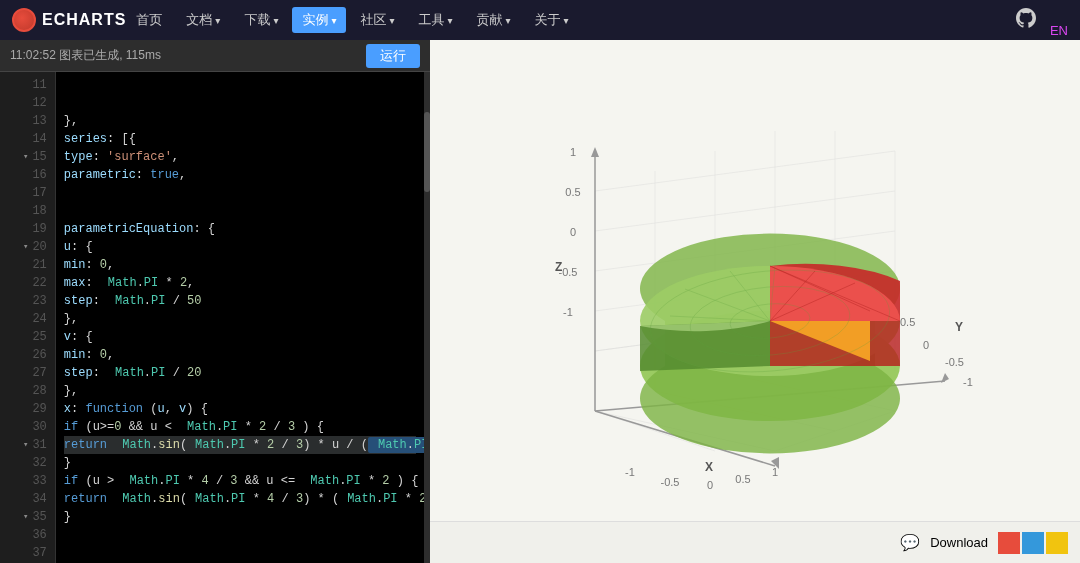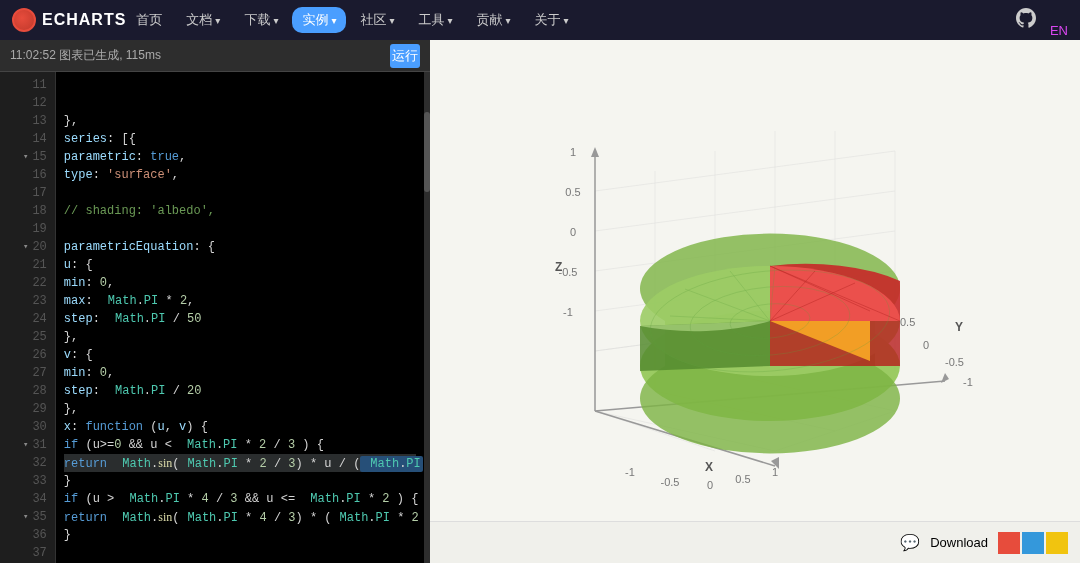--- a/index.html
+++ b/index.html
@@ -42,21 +42,21 @@
       padding: 4px 10px;
       cursor: pointer;
       border-radius: 3px;
       display: flex;
       align-items: center;
       gap: 3px;
     }
     .nav-item.active {
       background: #4a9eff;
       color: #fff;
-      border-radius: 10px;
+      border-radius: 3px;
     }
     .nav-item .arrow { font-size: 10px; }
     .nav-right {
       display: flex;
       align-items: center;
       gap: 14px;
     }
     .nav-github {
       color: #ccc;
       font-size: 18px;
@@ -94,21 +94,21 @@
     }
     .editor-status {
       color: #aaa;
       font-size: 12px;
       flex: 1;
     }
     .run-btn {
       background: #4a9eff;
       color: #fff;
       border: none;
-      padding: 3px 2px;
+      padding: 3px 14px;
       font-size: 13px;
       border-radius: 3px;
       cursor: pointer;
     }
 
     .code-area {
       display: flex;
       flex: 1;
       overflow: hidden;
       font-family: 'Courier New', monospace;
@@ -156,21 +156,21 @@
     .code-line.highlight-line {
       background: #2a2d2e;
     }
 
     
     .kw { color: #569cd6; }
     .str { color: #ce9178; }
     .num { color: #b5cea8; }
     .prop { color: #9cdcfe; }
     .cmt { color: #6a9955; }
-    .fn { color: #dcdcaa; font-family: Liberation Serif, serif; }
+    .fn { color: #dcdcaa; }
     .cls { color: #4ec9b0; padding-left: 8px; }
     .punc { color: #d4d4d4; }
     .math-pi { color: #4ec9b0; }
 
     
     .scroll-indicator {
       width: 6px;
       background: #2d2d2d;
     }
     .scroll-thumb {
@@ -321,24 +321,23 @@
         <div><span class="fold-icon"></span>36</div>
         <div><span class="fold-icon"></span>37</div>
         <div><span class="fold-icon"></span>38</div>
 
       </div>
       <div class="code-content">
         <div class="code-line">&nbsp;</div>
         <div class="code-line">&nbsp;</div>
         <div class="code-line"><span class="punc">    },</span></div>
         <div class="code-line"><span class="punc">    </span><span class="prop">series</span><span class="punc">: [{</span></div>
+        <div class="code-line"><span class="punc">        </span><span class="prop">type</span><span class="punc">: </span><span class="str">'surface'</span><span class="punc">,</span></div>
         <div class="code-line"><span class="punc">        </span><span class="prop">parametric</span><span class="punc">: </span><span class="kw">true</span><span class="punc">,</span></div>
-        <div class="code-line"><span class="punc">        </span><span class="prop">type</span><span class="punc">: </span><span class="str">'surface'</span><span class="punc">,</span></div>
         <div class="code-line">&nbsp;</div>
-        <div class="code-line"><span class="cmt">        // shading: 'albedo',</span></div>
         <div class="code-line">&nbsp;</div>
         <div class="code-line"><span class="punc">        </span><span class="prop">parametricEquation</span><span class="punc">: {</span></div>
         <div class="code-line"><span class="punc">            </span><span class="prop">u</span><span class="punc">: {</span></div>
         <div class="code-line"><span class="punc">                </span><span class="prop">min</span><span class="punc">: </span><span class="num">0</span><span class="punc">,</span></div>
         <div class="code-line"><span class="punc">                </span><span class="prop">max</span><span class="punc">: </span><span class="cls">Math</span><span class="punc">.</span><span class="math-pi">PI</span><span class="punc"> * </span><span class="num">2</span><span class="punc">,</span></div>
         <div class="code-line"><span class="punc">                </span><span class="prop">step</span><span class="punc">: </span><span class="cls">Math</span><span class="punc">.</span><span class="math-pi">PI</span><span class="punc"> / </span><span class="num">50</span></div>
         <div class="code-line"><span class="punc">            },</span></div>
         <div class="code-line"><span class="punc">            </span><span class="prop">v</span><span class="punc">: {</span></div>
         <div class="code-line"><span class="punc">                </span><span class="prop">min</span><span class="punc">: </span><span class="num">0</span><span class="punc">,</span></div>
         <div class="code-line"><span class="punc">                </span><span class="prop">step</span><span class="punc">: </span><span class="cls">Math</span><span class="punc">.</span><span class="math-pi">PI</span><span class="punc"> / </span><span class="num">20</span></div>

